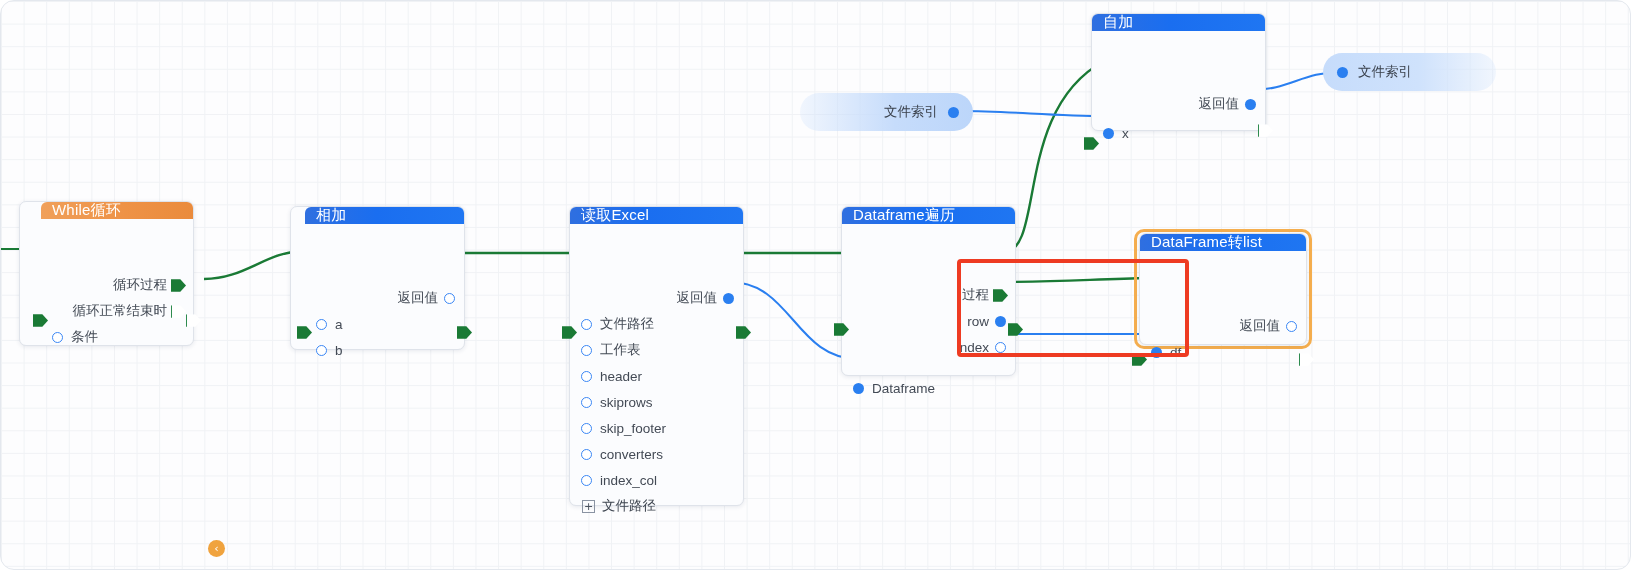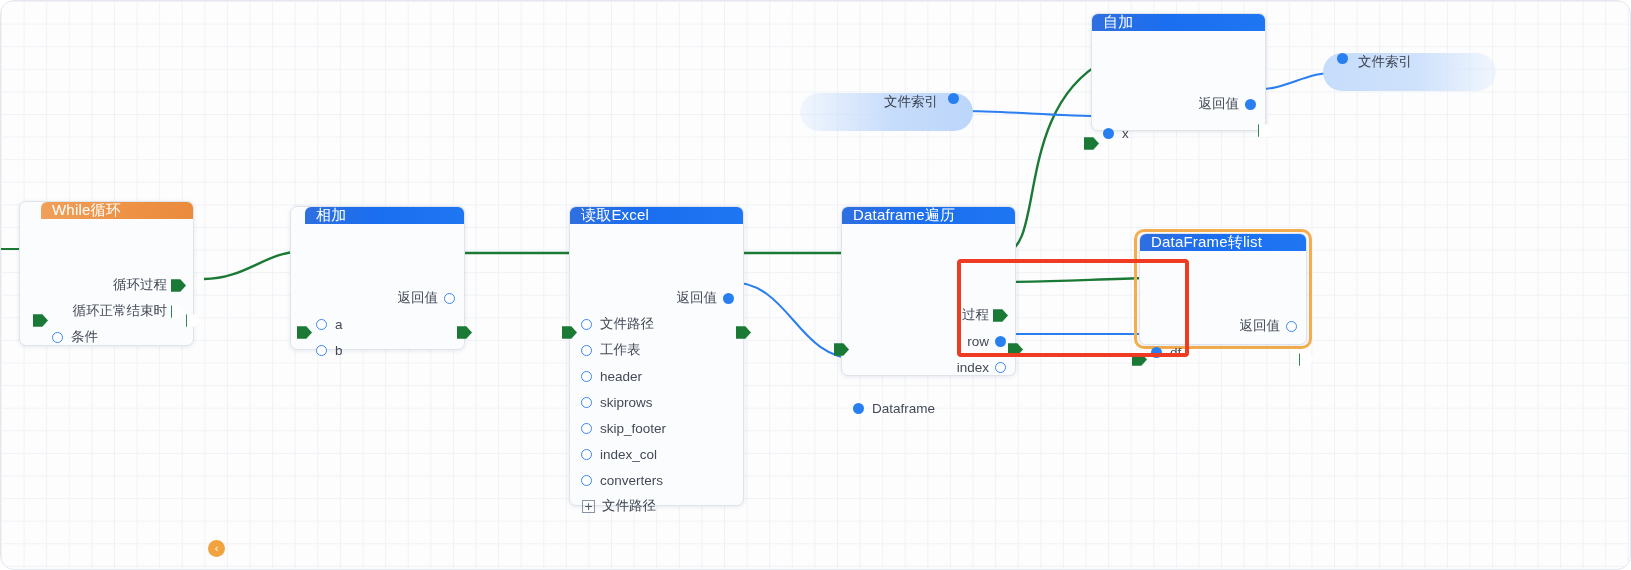--- a/index.html
+++ b/index.html
@@ -137,20 +137,21 @@
     font-family: "DejaVu Sans", sans-serif;
   }
   .row.expand { padding-left: 14px; font-size: 13.5px; color: #3d444f; }
 
   
   .pill {
     position: absolute;
     height: 38px;
     border-radius: 19px;
     display: flex;
+    align-items: center;
     font-size: 13.5px;
     color: #3a414c;
     z-index: 3;
     white-space: nowrap;
   }
   .pill.out {
     background: linear-gradient(90deg, rgba(205,225,252,.25) 0%, #c6dcfb 55%, #bcd6fa 100%);
     justify-content: flex-end;
     padding-right: 14px;
   }
@@ -282,41 +283,41 @@
       <div class="row left">
         <div class="dot hollow" style="left:11px; top:8px;"></div>
         <span>skiprows</span>
       </div>
       <div class="row left">
         <div class="dot hollow" style="left:11px; top:8px;"></div>
         <span>skip_footer</span>
       </div>
       <div class="row left">
         <div class="dot hollow" style="left:11px; top:8px;"></div>
+        <span>converters</span>
+      </div>
+      <div class="row left">
+        <div class="dot hollow" style="left:11px; top:8px;"></div>
         <span>index_col</span>
-      </div>
-      <div class="row left">
-        <div class="dot hollow" style="left:11px; top:8px;"></div>
-        <span>converters</span>
       </div>
 
       <div class="row expand" style="padding-left:12px;">
         <span class="plusbox">+</span>
         <span>文件路径</span>
       </div>
     </div>
   </div>
 
   <div class="node blue" style="left:840px; top:205px; width:175px; height:170px;">
     <div class="hdr">Dataframe遍历</div>
     <div class="body" style="height:140px;">
       <div class="exec" style="left:-8px; top:40px;"></div>
       <div class="exec" style="right:-8px; top:40px;"></div>
 
-      <div class="row right" style="margin-top:78px;">
+      <div class="row right" style="margin-top:58px;">
         <span>过程</span>
         <div class="exec" style="right:7px; top:6px;"></div>
       </div>
       <div class="row right">
         <span>row</span>
         <div class="dot" style="right:9px; top:8px;"></div>
       </div>
       <div class="row right">
         <span>index</span>
         <div class="dot hollow" style="right:9px; top:8px;"></div>

